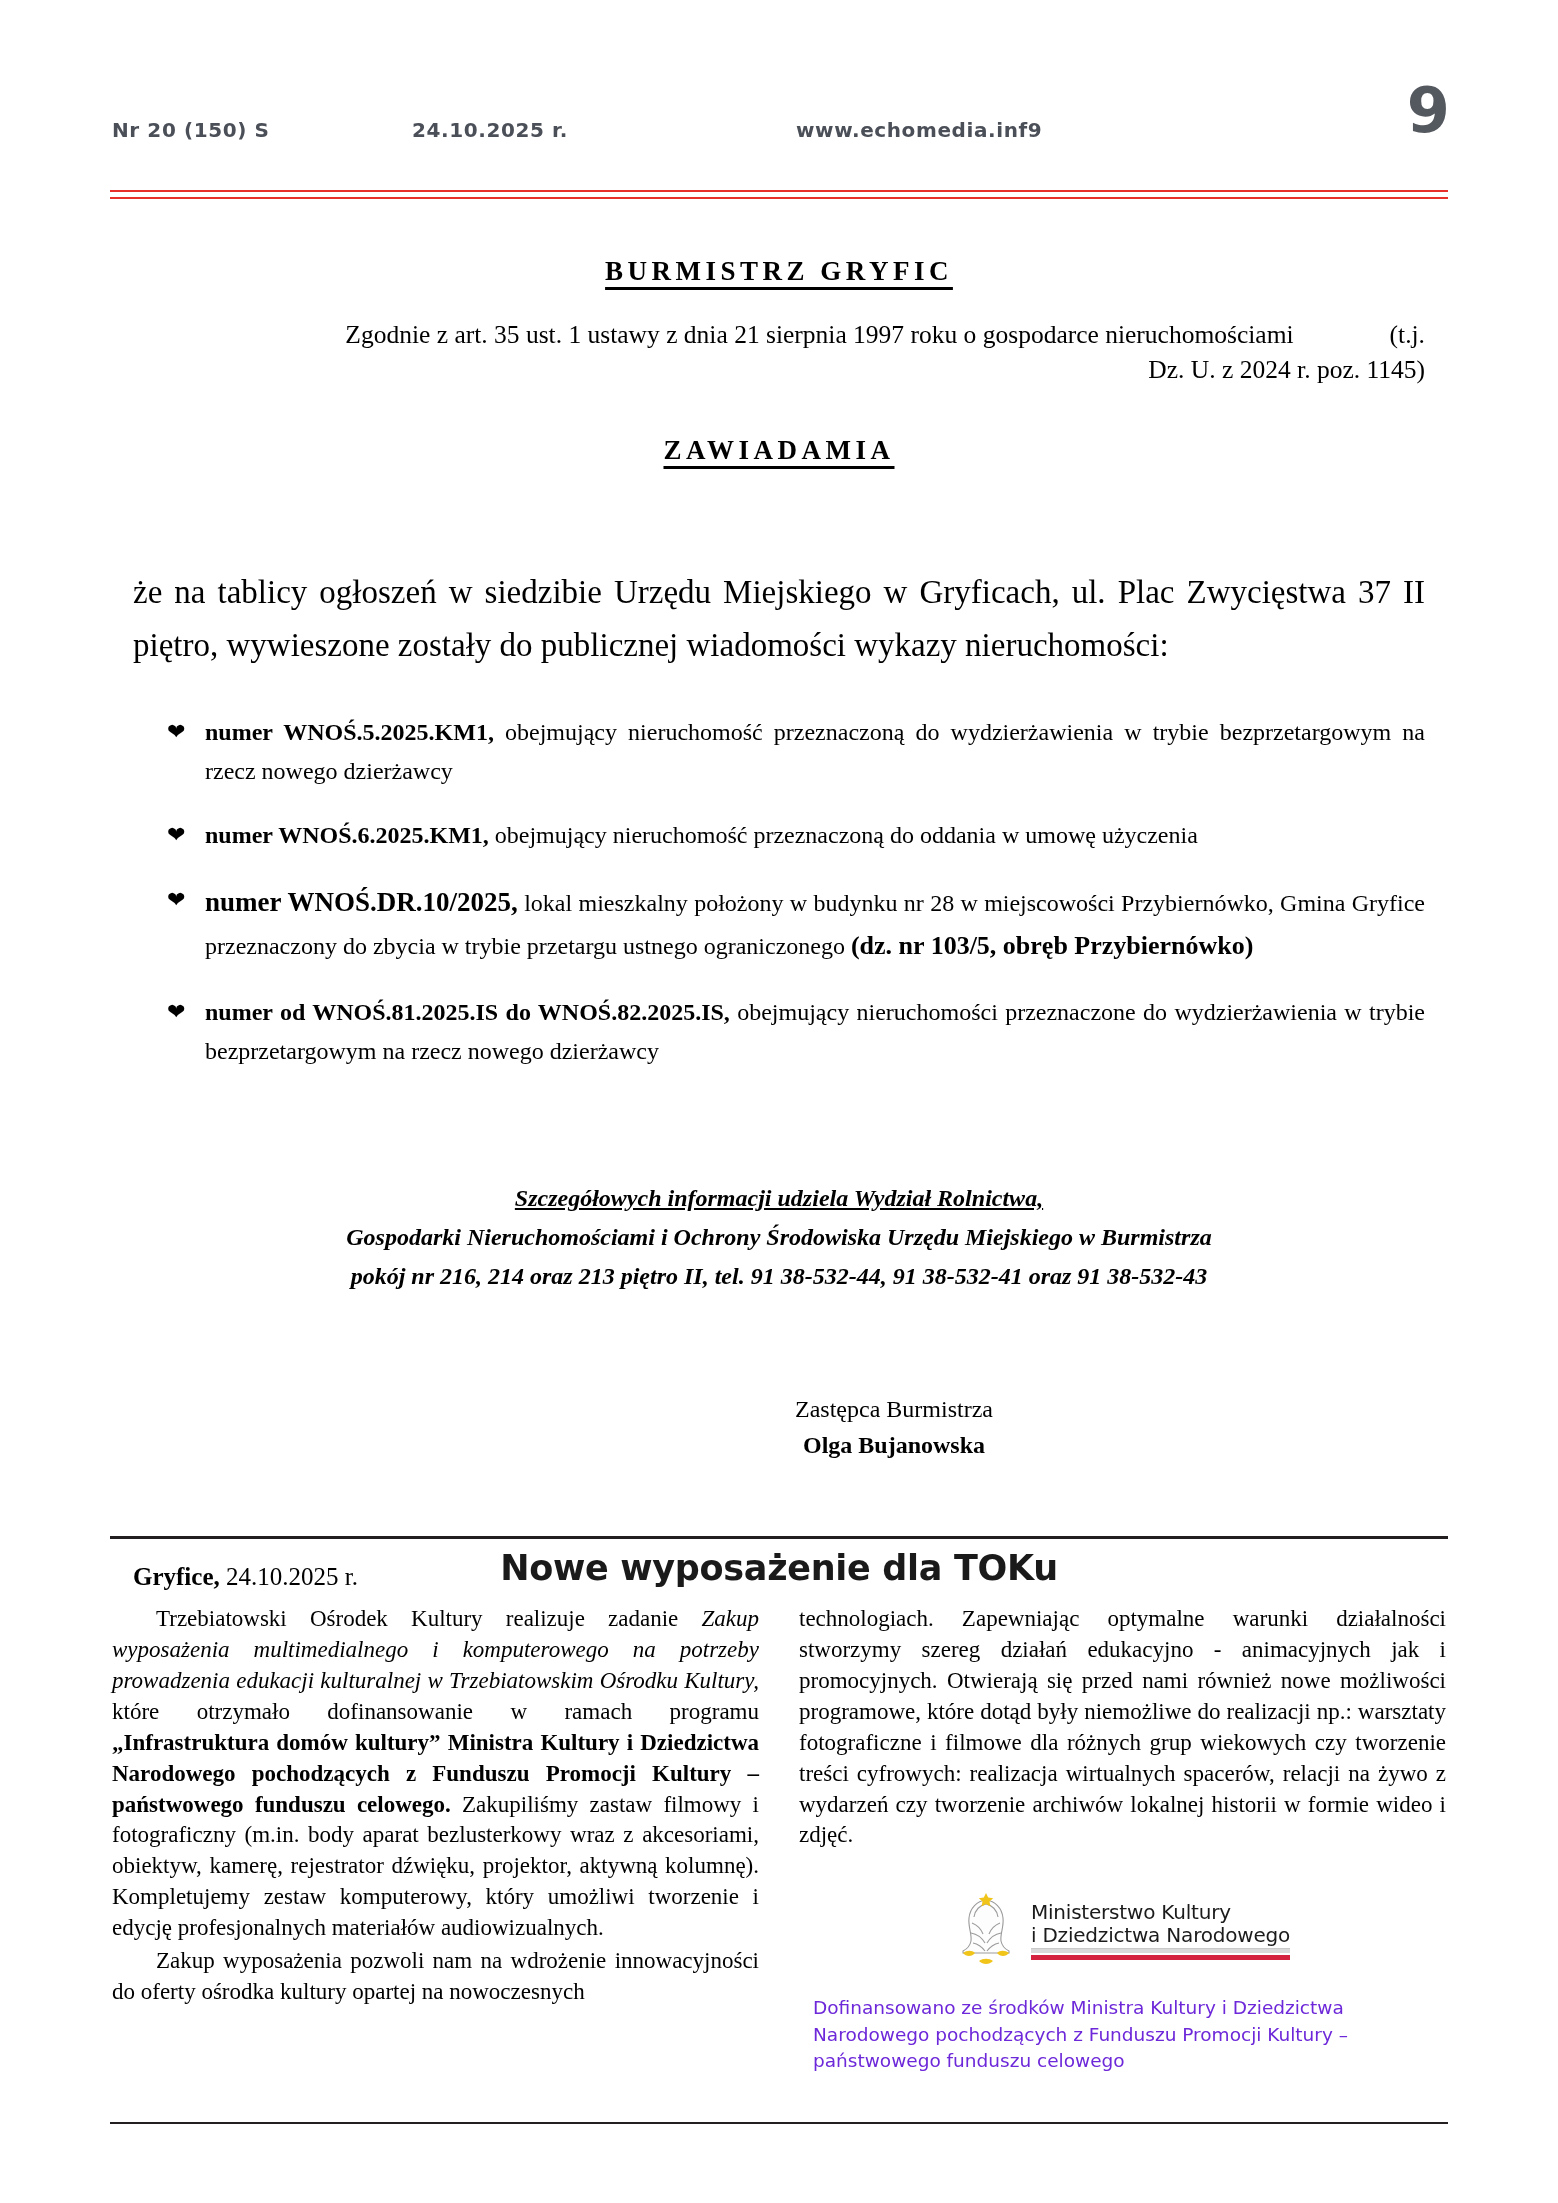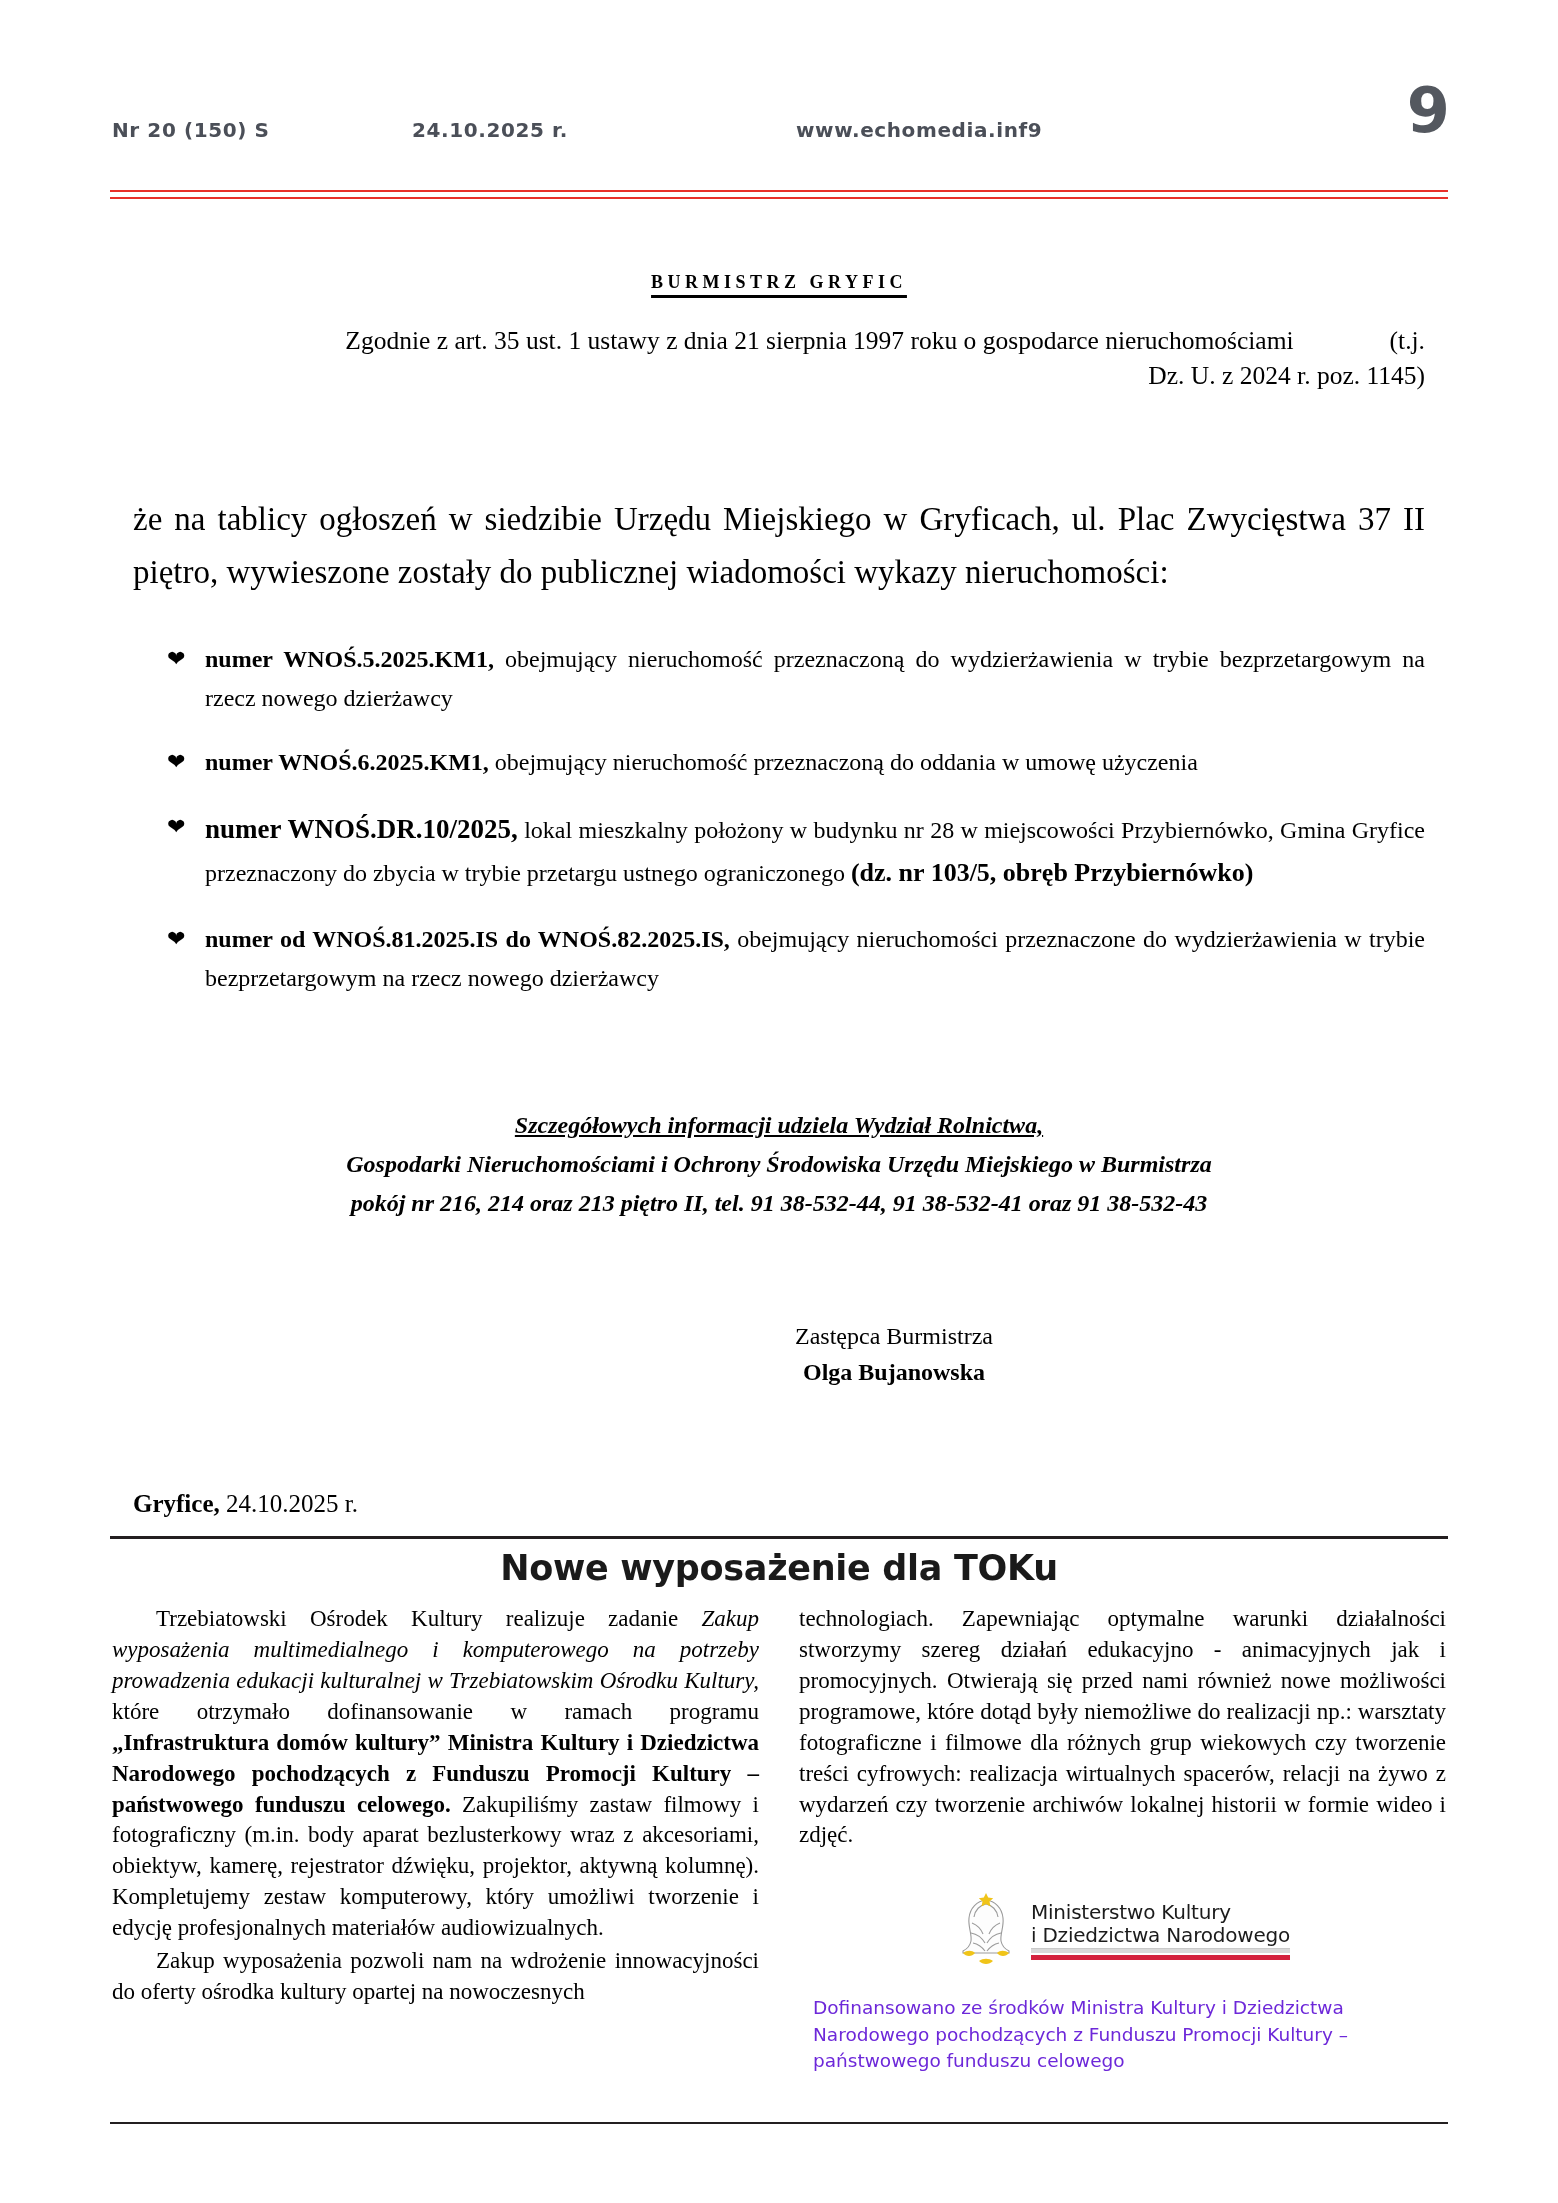--- a/index.html
+++ b/index.html
@@ -67,27 +67,27 @@
 
   
   .notice {
     position: absolute;
     left: 133px;
     top: 250px;
     width: 1292px;
   }
   .heading-spaced {
     text-align: center;
-    font-size: 18px;
+    font-size: 27px;
     font-weight: bold;
     letter-spacing: 4.5px;
     text-decoration: underline;
     text-underline-offset: 7px;
     text-decoration-thickness: 3px;
-    margin: 22px 0 0 0;
+    margin: 6px 0 0 0;
   }
   .lead {
     font-size: 25.5px;
     line-height: 1.38;
     margin: 30px 0 0 0;
     text-align: right;
   }
   .lead .tj { display: inline-block; margin-left: 96px; }
 
   .zawiadamia-wrap { margin-top: 48px; }
@@ -249,20 +249,23 @@
 
   <div class="notice">
 
     <div class="heading-spaced">BURMISTRZ GRYFIC</div>
 
     <p class="lead">
       <span>Zgodnie z art. 35 ust. 1 ustawy z dnia 21 sierpnia 1997 roku o gospodarce nieruchomościami</span><span class="tj">(t.j.</span><br>
       <span>Dz. U. z 2024 r. poz. 1145)</span>
     </p>
 
+    <div class="zawiadamia-wrap">
+      <div class="heading-spaced">ZAWIADAMIA</div>
+    </div>
 
     <p class="intro">że na tablicy ogłoszeń w siedzibie Urzędu Miejskiego w Gryficach, ul. Plac Zwycięstwa 37 II piętro, wywieszone zostały do publicznej wiadomości wykazy nieruchomości:</p>
 
     <ul class="wykaz">
 
       <li>
         <span class="bullet">❤</span>
         <b>numer  WNOŚ.5.2025.KM1,</b><span> obejmujący nieruchomość przeznaczoną do wydzierżawienia w trybie bezprzetargowym na rzecz nowego dzierżawcy</span>
       </li>
 

